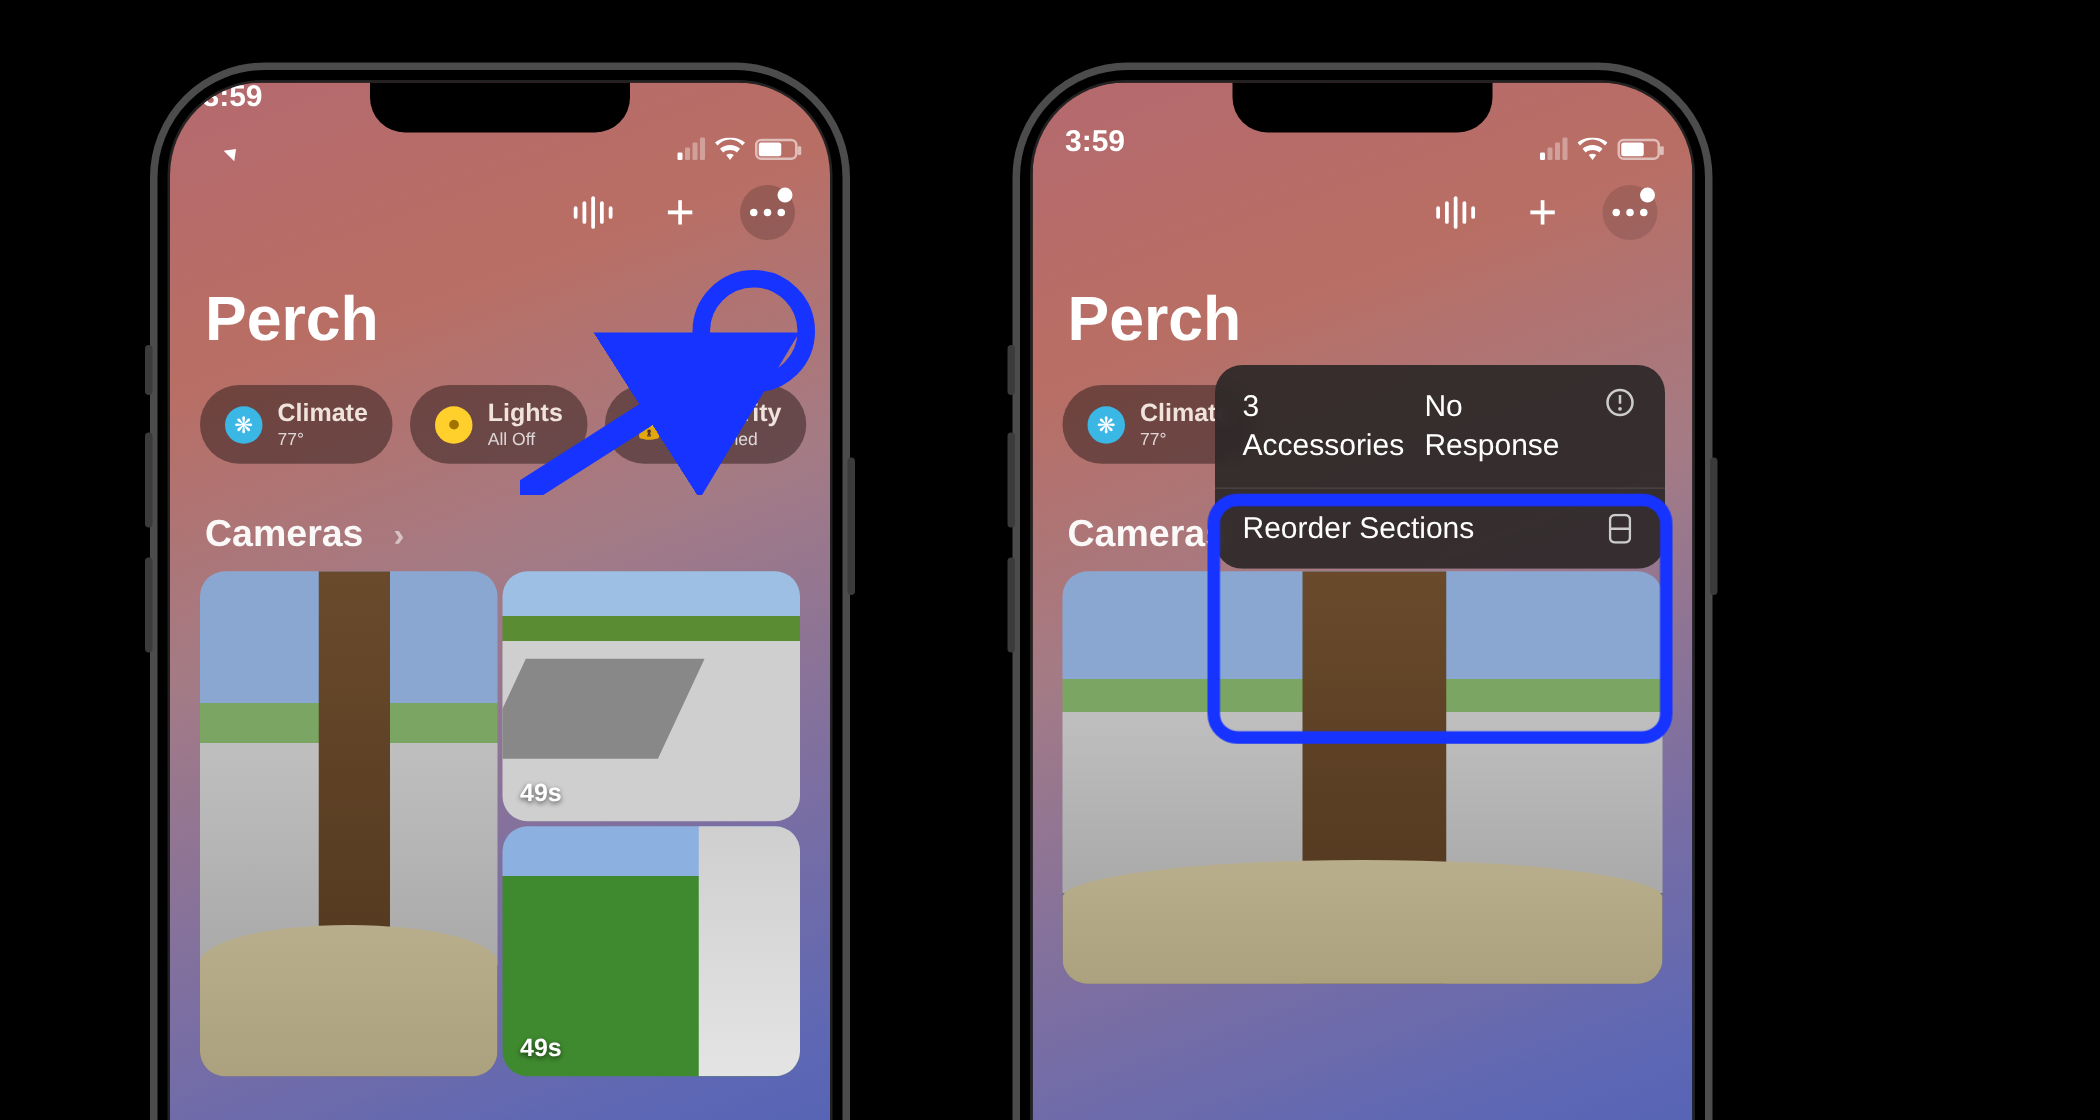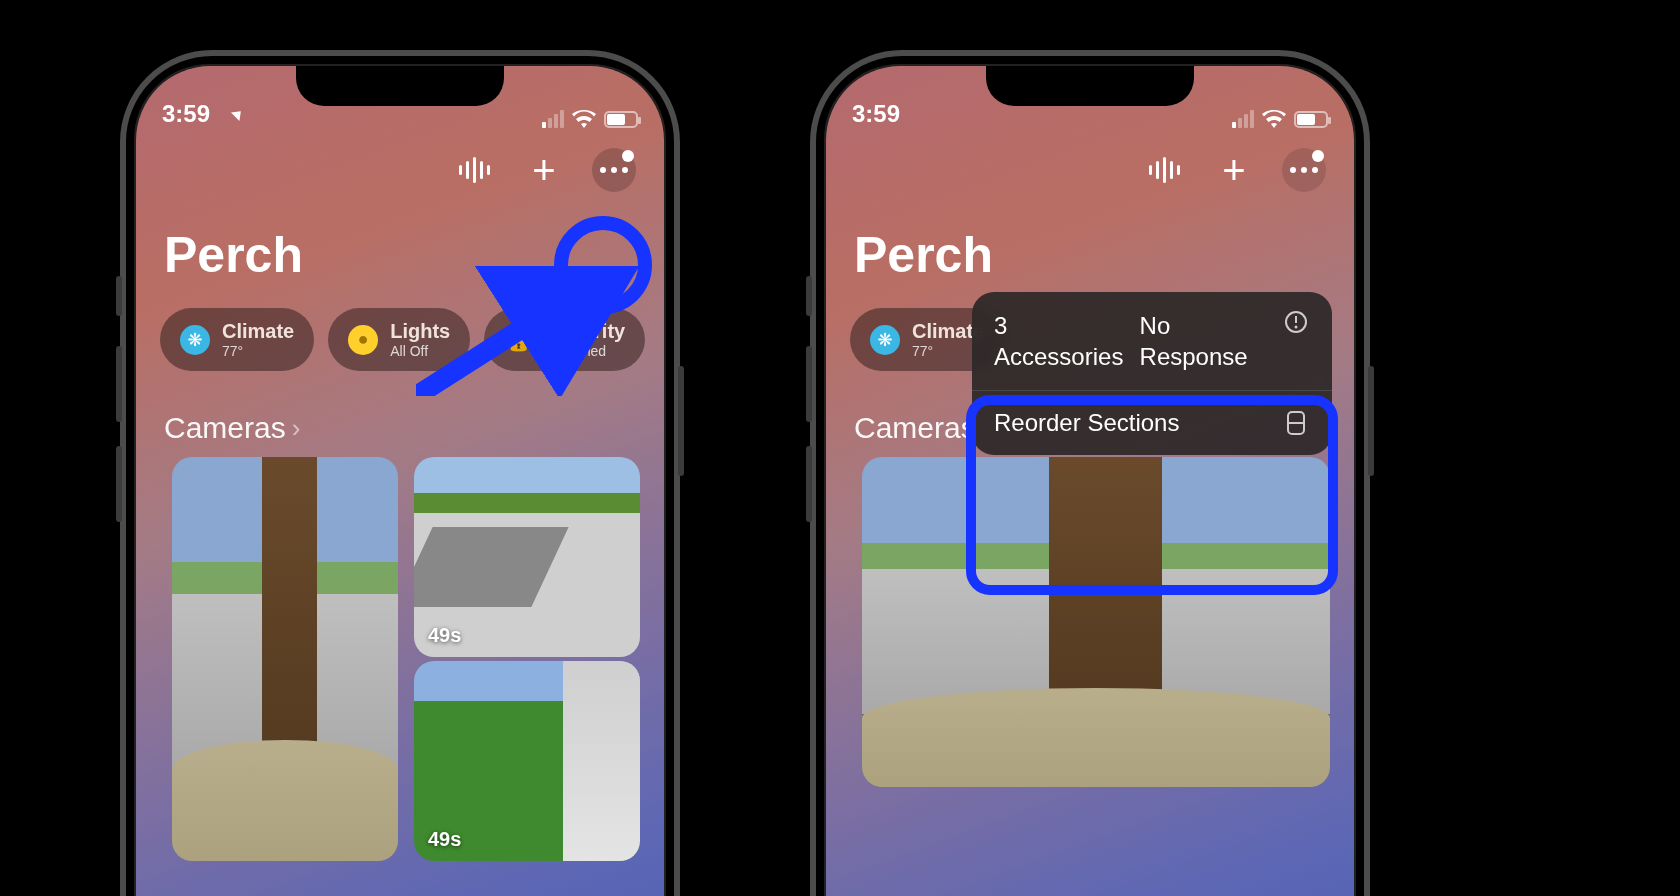--- a/index.html
+++ b/index.html
@@ -50,21 +50,21 @@
     width:208px; height:40px; background:#000;
     border-bottom-left-radius:28px; border-bottom-right-radius:28px;
     z-index:50;
   }
   
   .status{
     position:relative; height:62px; padding:0 26px;
     display:flex; align-items:flex-end; justify-content:space-between;
     font-weight:600; font-size:24px;
   }
-  .status .left-group{display:flex; align-items:center; gap:24px;}
+  .status .left-group{display:flex; align-items:center; gap:24px;flex-direction:column;}
   .status .right-group{display:flex; align-items:center; gap:8px;}
   .arrowhead{
     width:0; height:0; border-left:8px solid #fff; border-top:6px solid transparent; border-bottom:6px solid transparent;
     transform:rotate(-45deg);
   }
   .bars{display:flex; align-items:flex-end; gap:2px; height:18px;}
   .bars span{width:4px; background:rgba(255,255,255,0.35); border-radius:1px;}
   .bars span:nth-child(1){height:6px; background:#fff;}
   .bars span:nth-child(2){height:10px;}
   .bars span:nth-child(3){height:14px;}
@@ -103,26 +103,26 @@
   .pill{
     display:flex; align-items:center; gap:12px;
     background:var(--pill-bg); border-radius:34px; padding:12px 20px;
     flex:0 0 auto;
   }
   .pill .ic{width:30px; height:30px; border-radius:50%; display:flex; align-items:center; justify-content:center; font-size:18px;}
   .pill .lab{font-size:20px; color:var(--pill-txt); font-weight:600; line-height:1.15;}
   .pill .sub{font-size:14px; color:var(--pill-sub); font-weight:400;}
   .pill .txt{display:flex; flex-direction:column;}
   
-  .section-head{display:flex; align-items:center; gap:6px; padding:22px 28px 12px 28px; font-size:30px; font-weight:400; color:rgba(255,255,255,0.95);}
+  .section-head{display:flex; align-items:center; gap:24px; padding:22px 28px 12px 28px; font-size:30px; font-weight:700; color:rgba(255,255,255,0.95);}
   .chev{color:rgba(255,255,255,0.55); font-size:26px;}
   .camgrid{
     padding:0 24px; display:grid; grid-template-columns:1fr 1fr; grid-template-rows:200px 200px; gap:4px;
   }
-  .cam{position:relative; border-radius:20px; overflow:hidden;margin-left:12px;}
+  .cam{position:relative; border-radius:20px; overflow:hidden;}
   .cam .ts{position:absolute; left:14px; bottom:10px; font-size:20px; font-weight:700; text-shadow:0 1px 4px rgba(0,0,0,0.6);}
   .cam.tall{grid-row:span 2;}
   
   .cam.front{
     background:
       linear-gradient(#8aa7d1 0%,#8aa7d1 26%, #7ba562 26%, #7ba562 34%, #bfbfbf 34%, #a9a9a9 78%, #6d6d6d 78%, #6d6d6d 100%);
   }
   .cam.front:before{content:"";position:absolute;left:40%;top:0;bottom:0;width:24%;background:linear-gradient(#6a4a2b,#4d351d);}
   .cam.front:after{content:"";position:absolute;left:0;right:0;top:70%;height:40%;background:linear-gradient(#b8ae8c,#a89d79);border-top-left-radius:50% 30px;border-top-right-radius:50% 30px;}
   .cam.drive{

